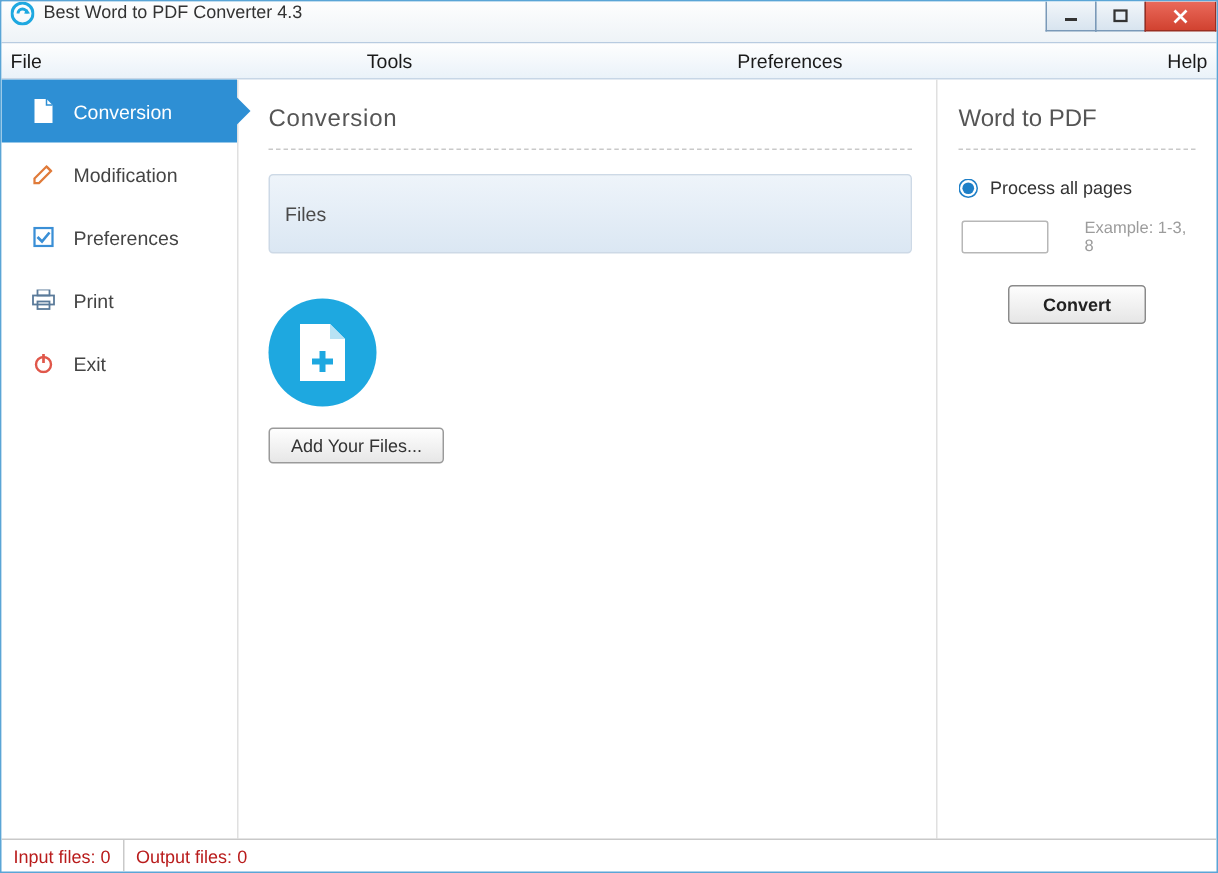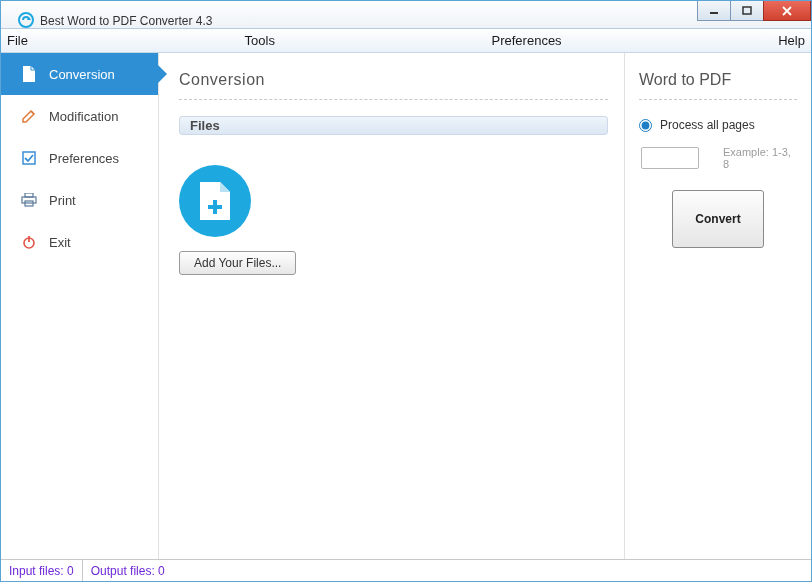--- a/index.html
+++ b/index.html
@@ -1,19 +1,19 @@
 <!DOCTYPE html>
 <html><head>
 <meta charset="utf-8">
 <style>
 * { box-sizing: border-box; margin: 0; padding: 0; font-family: "Segoe UI", Tahoma, sans-serif; }
 body { width: 812px; height: 582px; overflow: hidden; background: #fff; border: 1px solid #5aa5d6; display: flex; flex-direction: column; }
 
 
-.titlebar { height: 28px; background: linear-gradient(#fefefe, #eef3f7); display: flex; align-items: flex-end; padding: 0 0 0 17px; border-bottom: 1px solid #b8cbe0; }
+.titlebar { height: 28px; background: linear-gradient(#fefefe, #eef3f7); display: flex; align-items: flex-start; padding: 0 0 0 6px; border-bottom: 1px solid #b8cbe0; }
 .titlebar .appicon { width: 16px; height: 16px; margin-right: 6px; }
 .titlebar .title { font-size: 12px; color: #333; flex: 0 0 auto; }
 .titlebar .spacer { flex: 1; }
 .winbtns { display: flex; height: 100%; }
 .winbtn { width: 34px; height: 20px; margin-top: 0; border: 1px solid #7a99b8; border-top: none; display: flex; align-items: center; justify-content: center; font-size: 10px; color: #333; margin-left: -1px; background: linear-gradient(#f2f6fa,#d8e4ef); }
 .winbtn.min { border-top-left-radius: 0; }
 .winbtn.close { background: linear-gradient(#ea6a5b,#d14230); color: #fff; width: 48px; border-color: #9a2e20; }
 .winbtn svg { display: block; }
 
 
@@ -26,37 +26,37 @@
 
 .sidebar { width: 158px; background: #fff; border-right: 1px solid #e0e0e0; display: flex; flex-direction: column; }
 .sideitem { height: 42px; display: flex; align-items: center; padding-left: 20px; gap: 12px; font-size: 13px; color: #444; cursor: default; position: relative; }
 .sideitem.active { background: #2e8fd4; color: #fff; }
 .sideitem.active::after { content: ""; position: absolute; right: -9px; top: 50%; transform: translateY(-50%); width: 0; height: 0; border-top: 9px solid transparent; border-bottom: 9px solid transparent; border-left: 9px solid #2e8fd4; }
 .sideicon { width: 16px; height: 16px; display: flex; align-items: center; justify-content: center; }
 
 
 .center { flex: 1; padding: 18px 16px 10px 20px; display: flex; flex-direction: column; border-right: 1px solid #e0e0e0; }
 .center h2 { font-size: 16px; font-weight: normal; color: #555; border-bottom: 1px dashed #c9c9c9; padding-bottom: 10px; margin-bottom: 16px; letter-spacing: 0.5px; }
-.fileshdr { background: linear-gradient(#eef4fa,#dbe7f3); border: 1px solid #cdd9e6; border-radius: 3px; padding: 1px 10px; font-size: 13px; color: #4a4a4a; font-weight: bold; }
+.fileshdr { background: linear-gradient(#eef4fa,#dbe7f3); border: 1px solid #cdd9e6; border-radius: 3px; padding: 18px 10px; font-size: 13px; color: #4a4a4a; }
 .dropzone { flex: 0 0 140px; display: flex; flex-direction: column; align-items: flex-start; justify-content: flex-end; gap: 14px; padding-top: 30px; }
 .fileicon { width: 72px; height: 72px; border-radius: 50%; background: #1ea8e0; display: flex; align-items: center; justify-content: center; }
 .addbtn { padding: 4px 14px; font-size: 12px; background: linear-gradient(#fefefe,#e7e7e7); border: 1px solid #9a9a9a; border-radius: 3px; color: #333; cursor: default; }
 
 
 .right { width: 186px; padding: 18px 14px 10px 14px; }
 .right h2 { font-size: 16px; font-weight: normal; color: #555; border-bottom: 1px dashed #c9c9c9; padding-bottom: 10px; margin-bottom: 18px; }
 .radiorow { display: flex; align-items: center; gap: 8px; font-size: 12px; color: #333; margin-bottom: 14px; }
 .radiorow input { margin: 0; accent-color: #1e7fc7; }
 .pagesrow { display: flex; align-items: center; gap: 24px; margin-bottom: 20px; margin-left: 2px; }
 .pagesrow input[type=text] { width: 58px; height: 22px; border: 1px solid #b7b7b7; border-radius: 2px; font-size: 12px; padding: 0 4px; }
 .example { font-size: 11px; color: #9c9c9c; }
-.convertbtn { display: block; margin: 0 auto; padding: 21px 22px; font-size: 12px; font-weight: bold; background: linear-gradient(#fdfdfd,#e6e6e6); border: 1px solid #8a8a8a; border-radius: 3px; color: #222; cursor: default; }
+.convertbtn { display: block; margin: 0 auto; padding: 5px 22px; font-size: 12px; font-weight: bold; background: linear-gradient(#fdfdfd,#e6e6e6); border: 1px solid #8a8a8a; border-radius: 3px; color: #222; cursor: default; }
 
 
-.statusbar { height: 22px; border-top: 1px solid #c9c9c9; display: flex; align-items: center; font-size: 12px; color: #6d28d9; }
+.statusbar { height: 22px; border-top: 1px solid #c9c9c9; display: flex; align-items: center; font-size: 12px; color: #b91c1c; }
 .statusbar .cell { padding: 0 8px; height: 100%; display: flex; align-items: center; border-right: 1px solid #c9c9c9; }
 .statusbar .cell:last-child { border-right: none; flex: 1; }
 </style>
 </head>
 <body>
 
 <div class="titlebar">
   <span class="appicon">
     <svg width="16" height="16" viewBox="0 0 16 16">
       <circle cx="8" cy="8" r="7" fill="none" stroke="#1ea8e0" stroke-width="2"></circle>

